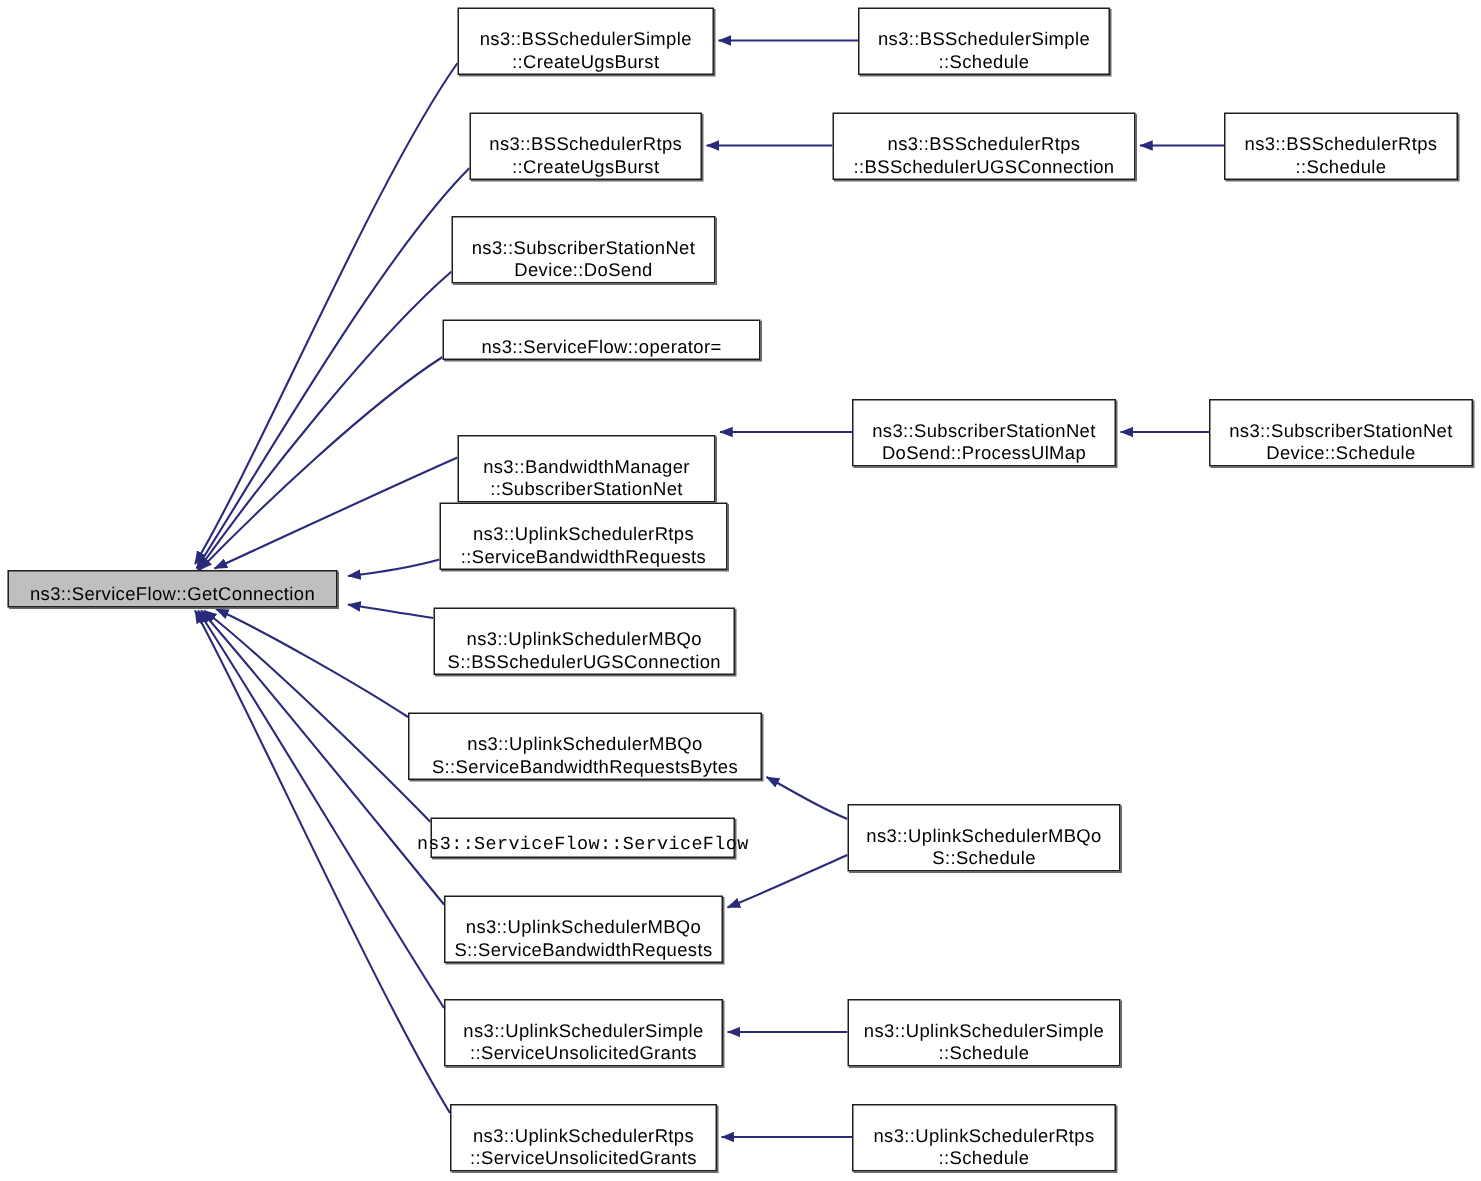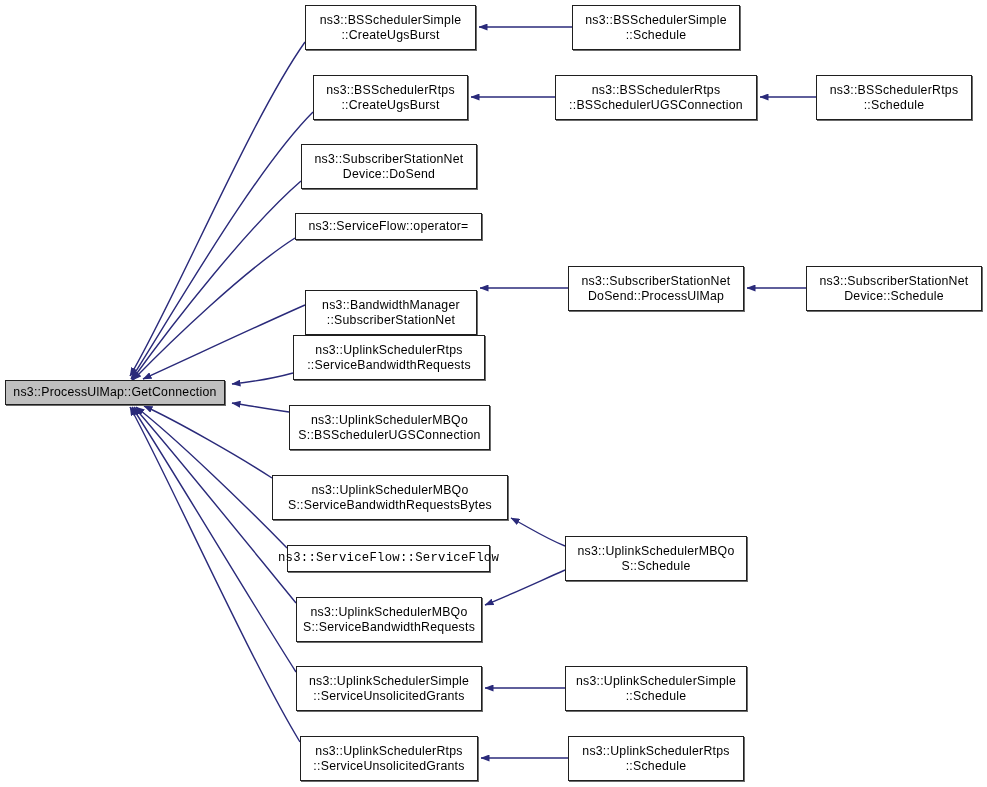--- a/index.html
+++ b/index.html
@@ -30,21 +30,21 @@
     border: 1px solid #1f1f1f;
     background: #ffffff;
     color: #000000;
     font-size: 12.3px;
     line-height: 15px;
     letter-spacing: 0.02em;
     text-align: center;
     display: flex;
     flex-direction: column;
     align-items: center;
-    justify-content: center;
+    justify-content: flex-end;
     cursor: pointer;
     box-shadow: 1px 1px 0 0 #6b6b6b;
     user-select: none;
   }
   .gnode.current {
     background: #bfbfbf;
     border: 1px solid #1f1f1f;
   }
   .gnode .ln {
     display: block;
@@ -82,35 +82,35 @@
         <path d="M806,288 L747,288" fill="none" stroke="#2a2a7a" stroke-width="1.4" marker-end="url(#arrowhead)"></path>
         <path d="M565,546 C545,538 530,528 511,518" fill="none" stroke="#2a2a7a" stroke-width="1.4" marker-end="url(#arrowhead)"></path>
         <path d="M565,570 C540,581 510,595 485,605" fill="none" stroke="#2a2a7a" stroke-width="1.4" marker-end="url(#arrowhead)"></path>
         <path d="M565,688 L485,688" fill="none" stroke="#2a2a7a" stroke-width="1.4" marker-end="url(#arrowhead)"></path>
         <path d="M568,758 L481,758" fill="none" stroke="#2a2a7a" stroke-width="1.4" marker-end="url(#arrowhead)"></path>
       </g>
   </svg>
 
   <div id="nodes-layer">
       <div class="gnode current" title="ns3::ServiceFlow::GetConnection" style="left: 5px; top: 380px; width: 220px; height: 25px;">
-        <span class="ln">ns3::ProcessUlMap::GetConnection</span>
+        <span class="ln">ns3::ServiceFlow::GetConnection</span>
       </div>
       <div class="gnode" title="ns3::BSSchedulerSimple::CreateUgsBurst" style="left: 305px; top: 5px; width: 171px; height: 45px;">
         <span class="ln">ns3::BSSchedulerSimple</span>
         <span class="ln">::CreateUgsBurst</span>
       </div>
       <div class="gnode" title="ns3::BSSchedulerRtps::CreateUgsBurst" style="left: 313px; top: 75px; width: 155px; height: 45px;">
         <span class="ln">ns3::BSSchedulerRtps</span>
         <span class="ln">::CreateUgsBurst</span>
       </div>
       <div class="gnode" title="ns3::SubscriberStationNetDevice::DoSend" style="left: 301px; top: 144px; width: 176px; height: 45px;">
         <span class="ln">ns3::SubscriberStationNet</span>
         <span class="ln">Device::DoSend</span>
       </div>
-      <div class="gnode" title="ns3::ServiceFlow::operator=" style="left: 295px; top: 213px; width: 187px; height: 27px;">
+      <div class="gnode" title="ns3::ServiceFlow::operator=" style="left: 295px; top: 213px; width: 212px; height: 27px;">
         <span class="ln">ns3::ServiceFlow::operator=</span>
       </div>
       <div class="gnode" title="ns3::BandwidthManager::SendBandwidthRequest" style="left: 305px; top: 266px; width: 172px; height: 45px; margin-top: 24px;">
         <span class="ln">ns3::BandwidthManager</span>
         <span class="ln">::SubscriberStationNet</span>
       </div>
       <div class="gnode" title="ns3::UplinkSchedulerRtps::ServiceBandwidthRequests" style="left: 293px; top: 335px; width: 192px; height: 45px;">
         <span class="ln">ns3::UplinkSchedulerRtps</span>
         <span class="ln">::ServiceBandwidthRequests</span>
       </div>

